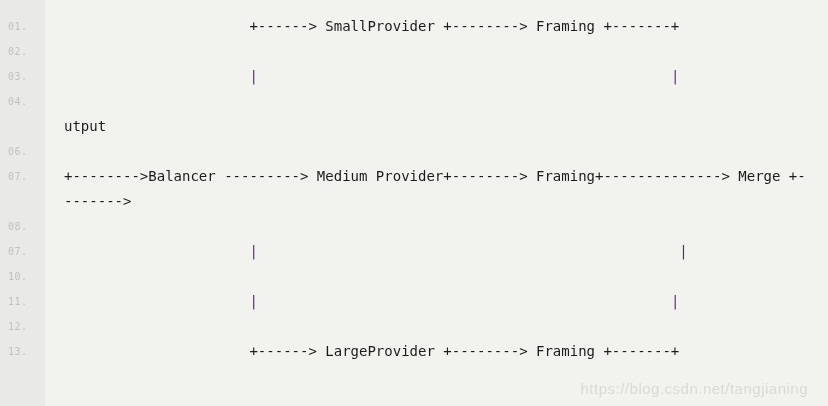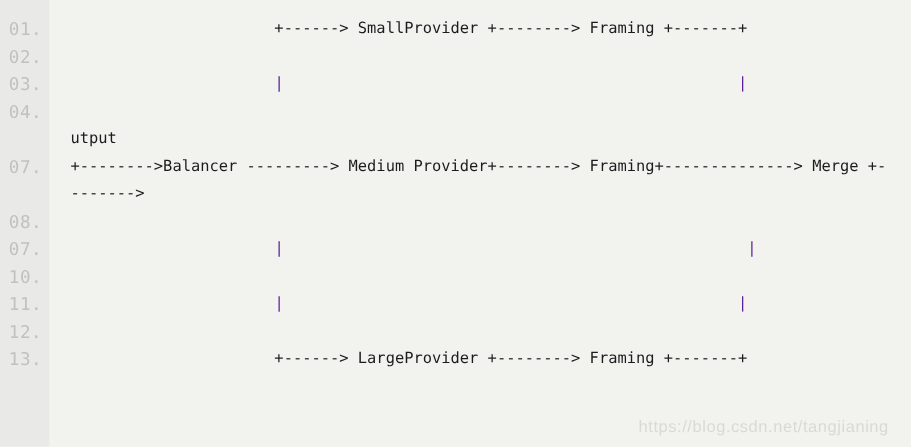--- a/index.html
+++ b/index.html
@@ -34,21 +34,21 @@
     display:flex;
     height:25px;
     line-height:25px;
     font-size:14px;
   }
   .line-num{
     flex:0 0 45px;
     width:45px;
     padding-left:8px;
     color: var(--line-num);
-    font-size:16px;
+    font-size:10px;
     letter-spacing:0.5px;
   }
   .code-text{
     flex:1 1 auto;
     padding-left:19px;
     white-space:pre;
     color: var(--code-text);
     font-size:14px;
   }
   .pipe{ color: var(--pipe); }
@@ -90,20 +90,24 @@
     <span class="line-num">04.</span>
     <span class="code-text"></span>
   </div>
 
 
   <div class="code-line">
     <span class="line-num"></span>
     <span class="code-text">utput</span>
   </div>
 
+  <div class="code-line">
+    <span class="line-num">06.</span>
+    <span class="code-text"></span>
+  </div>
 
   <div class="code-line">
     <span class="line-num">07.</span>
     <span class="code-text">+--------&gt;Balancer ---------&gt; Medium Provider+--------&gt; Framing+--------------&gt; Merge +-</span>
   </div>
 
   <div class="code-line">
     <span class="line-num"></span>
     <span class="code-text">-------&gt;</span>
   </div>

